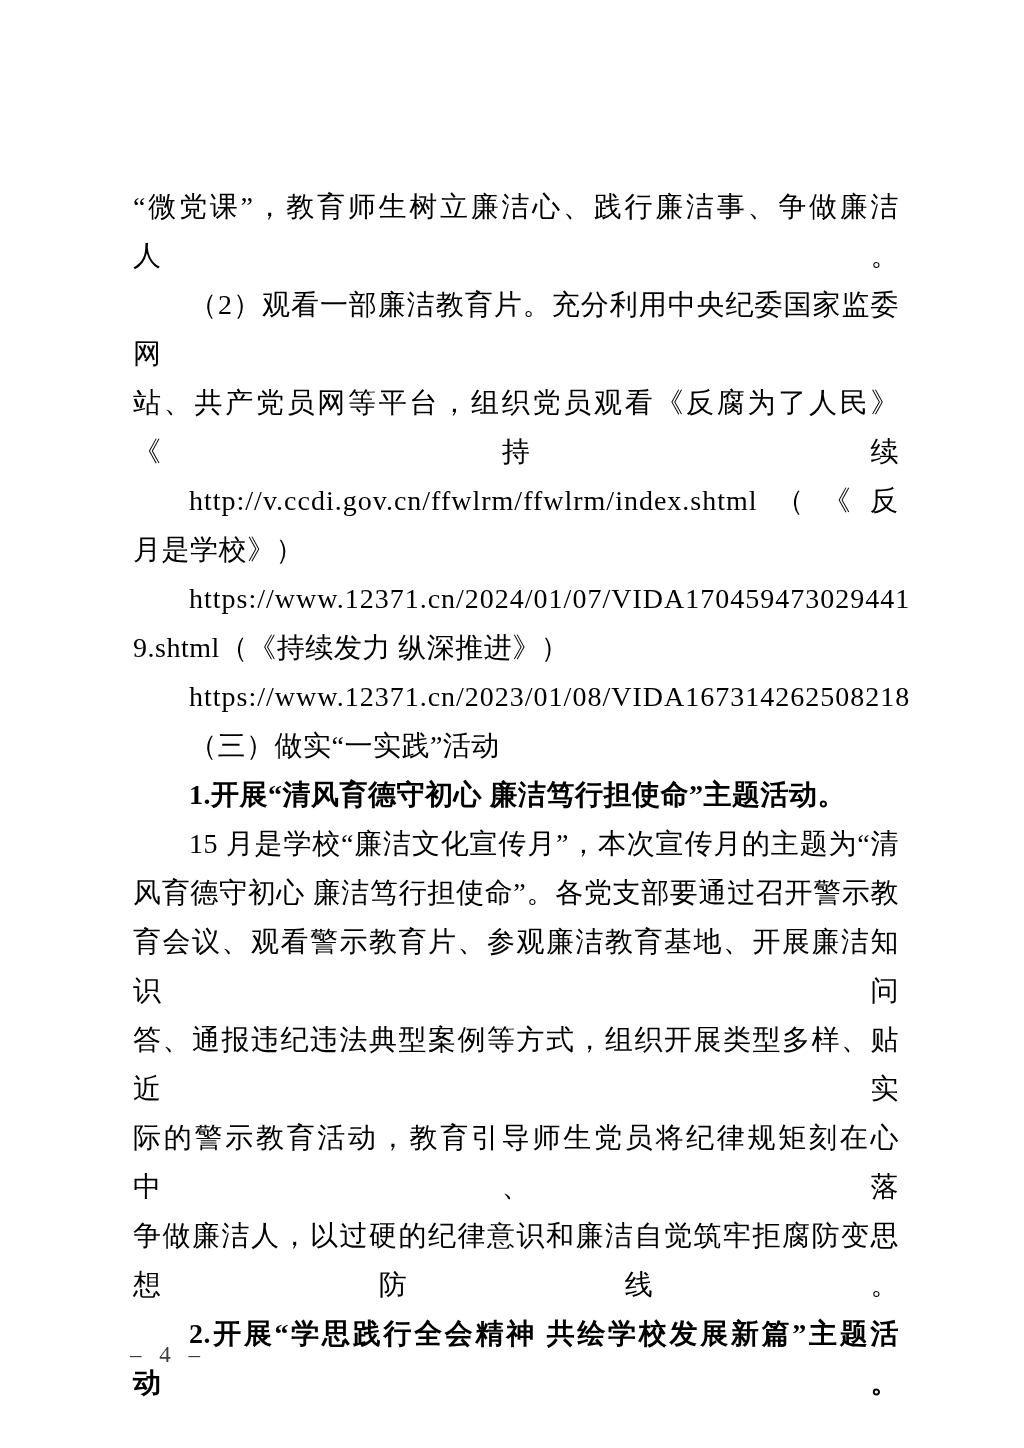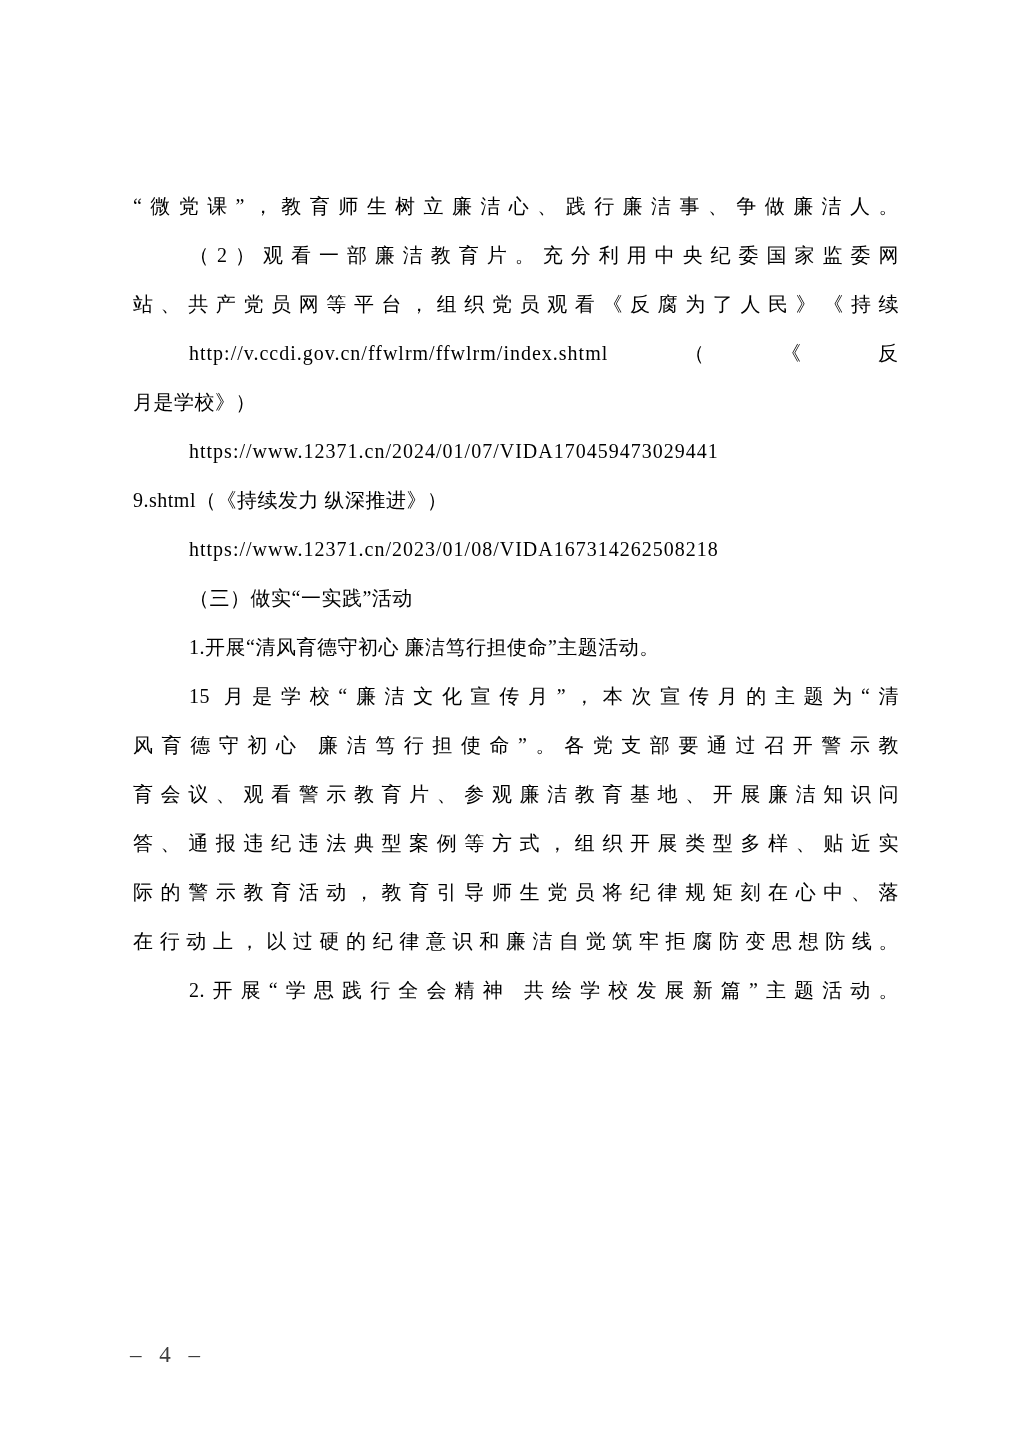--- a/index.html
+++ b/index.html
@@ -16,36 +16,36 @@
     font-family: "Liberation Serif", "DejaVu Serif", serif;
     color: #000000;
   }
   .doc-body {
     position: absolute;
     left: 133px;
     top: 182px;
     width: 766px;
   }
   .line {
-    font-size: 20px;
+    font-size: 28px;
     line-height: 49px;
     min-height: 49px;
     text-align: left;
     letter-spacing: 0.5px;
   }
   .line.fill {
     text-align: justify;
     text-align-last: justify;
     text-justify: inter-character;
   }
   .line.indent {
     text-indent: 56px;
   }
   .line.bold {
-    font-weight: normal;
+    font-weight: bold;
   }
   .line.latin {
     letter-spacing: 1px;
   }
   .footer-num {
     position: absolute;
     left: 130px;
     top: 1340px;
     font-size: 23px;
     line-height: 30px;
@@ -67,17 +67,17 @@
       <div class="line indent fill latin">https://www.12371.cn/2024/01/07/VIDA170459473029441</div>
       <div class="line">9.shtml（《持续发力 纵深推进》）</div>
       <div class="line indent fill latin">https://www.12371.cn/2023/01/08/VIDA167314262508218</div>
       <div class="line indent">（三）做实“一实践”活动</div>
       <div class="line indent bold">1.开展“清风育德守初心 廉洁笃行担使命”主题活动。</div>
       <div class="line indent fill">15 月是学校“廉洁文化宣传月”，本次宣传月的主题为“清</div>
       <div class="line fill">风育德守初心 廉洁笃行担使命”。各党支部要通过召开警示教</div>
       <div class="line fill">育会议、观看警示教育片、参观廉洁教育基地、开展廉洁知识问</div>
       <div class="line fill">答、通报违纪违法典型案例等方式，组织开展类型多样、贴近实</div>
       <div class="line fill">际的警示教育活动，教育引导师生党员将纪律规矩刻在心中、落</div>
-      <div class="line fill">在行动上，以过硬的纪律意识和廉洁自觉筑牢拒腐防变思想防线。</div>
+      <div class="line fill">争做廉洁人，以过硬的纪律意识和廉洁自觉筑牢拒腐防变思想防线。</div>
       <div class="line indent bold fill">2.开展“学思践行全会精神 共绘学校发展新篇”主题活动。</div>
     </div>
   <div class="footer-num">– 4 –</div>
 </div>
 
 </body></html>

